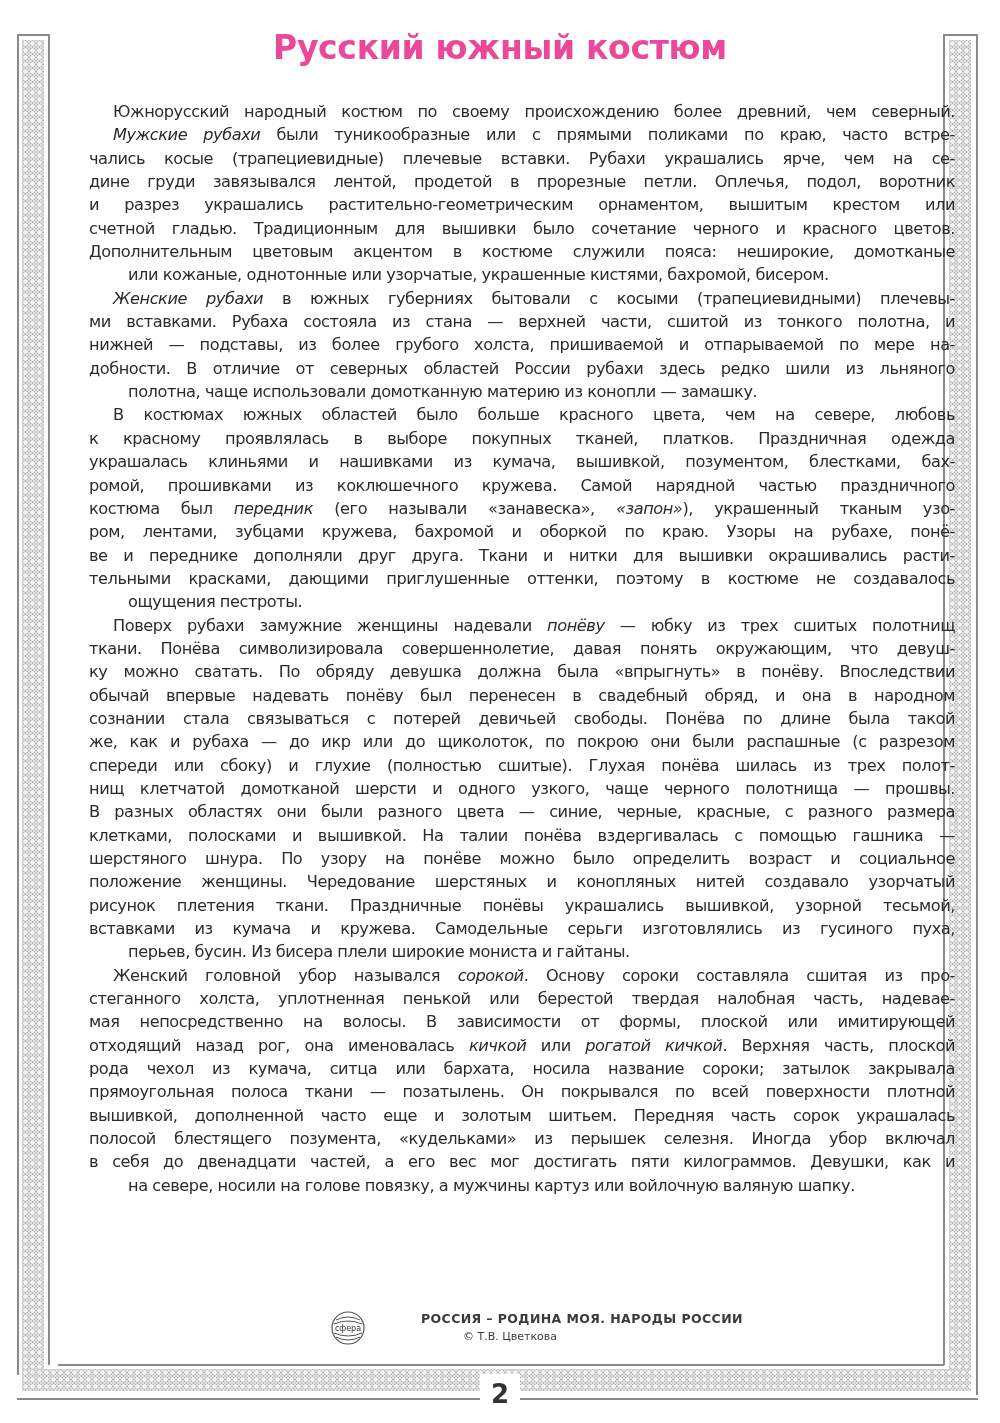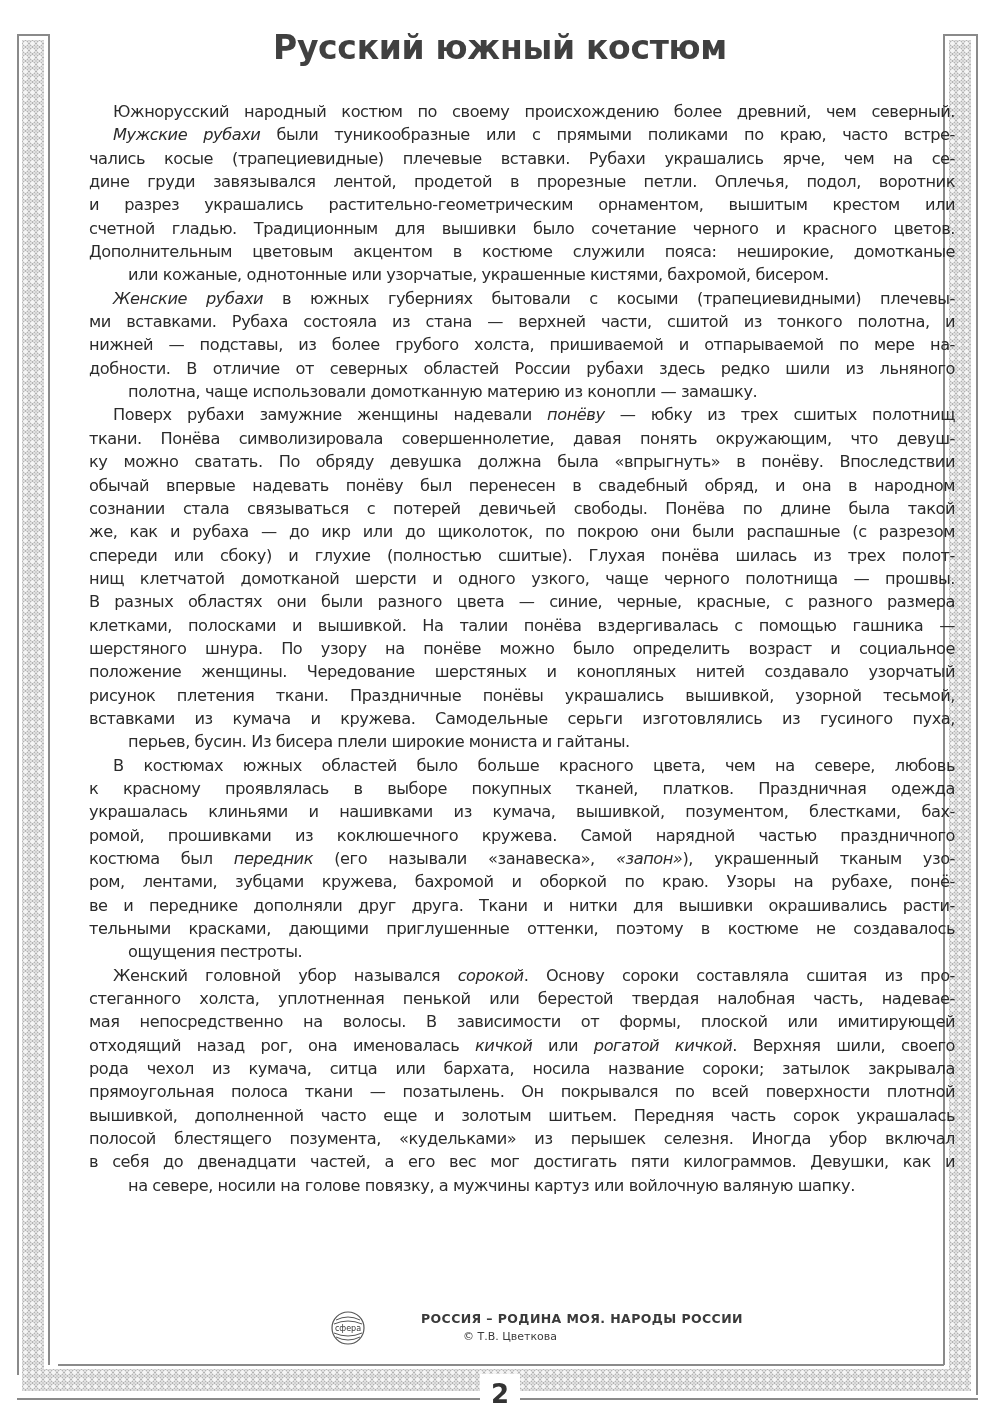--- a/index.html
+++ b/index.html
@@ -14,21 +14,21 @@
             radial-gradient(circle at 50% 50%, transparent 2.2px, #b3b3b3 2.3px, #b3b3b3 3.1px, transparent 3.2px),
             radial-gradient(circle at 50% 50%, #cfcfcf 1.4px, transparent 1.6px);
           background-size: 7px 7px, 7px 7px;
           background-position: 0 0, 3.5px 3.5px; }
   .lace-v { width: 22px; }
   .lace-h { height: 22px; }
 
   
   .title { position: absolute; left: 0; top: 28px; width: 1000px; text-align: center;
            font-family: "DejaVu Sans", sans-serif; font-weight: bold; font-size: 33px;
-           color: #404040; letter-spacing: -0.3px; margin: 0; }
+           color: #ec4899; letter-spacing: -0.3px; margin: 0; }
 
   
   .text { position: absolute; left: 89px; top: 100px; width: 866px; }
   .line { display: block; height: 23.35px; line-height: 23.35px; font-size: 16.2px;
           text-align: justify; text-align-last: justify; white-space: nowrap;
           overflow: visible; letter-spacing: -0.45px; word-spacing: 0px; }
   .line.indent { padding-left: 24px; }
   .line.last { text-align-last: left; margin-left: 39px; }
   .line > span { white-space: pre; }
   .it { font-style: italic; }
@@ -79,52 +79,52 @@
       <div class="line last"><span>или кожаные, однотонные или узорчатые, украшенные кистями, бахромой, бисером.</span></div>
     </div>
     <div>
       <div class="line indent"><span class="it">Женские рубахи</span><span> в южных губерниях бытовали с косыми (трапециевидными) плечевы-</span></div>
       <div class="line"><span>ми вставками. Рубаха состояла из стана — верхней части, сшитой из тонкого полотна, и</span></div>
       <div class="line"><span>нижней — подставы, из более грубого холста, пришиваемой и отпарываемой по мере на-</span></div>
       <div class="line"><span>добности. В отличие от северных областей России рубахи здесь редко шили из льняного</span></div>
       <div class="line last"><span>полотна, чаще использовали домотканную материю из конопли — замашку.</span></div>
     </div>
     <div>
+      <div class="line indent"><span>В костюмах южных областей было больше красного цвета, чем на севере, любовь</span></div>
+      <div class="line"><span>к красному проявлялась в выборе покупных тканей, платков. Праздничная одежда</span></div>
+      <div class="line"><span>украшалась клиньями и нашивками из кумача, вышивкой, позументом, блестками, бах-</span></div>
+      <div class="line"><span>ромой, прошивками из коклюшечного кружева. Самой нарядной частью праздничного</span></div>
+      <div class="line"><span>костюма был </span><span class="it">передник</span><span> (его называли «занавеска», </span><span class="it">«запон»</span><span>), украшенный тканым узо-</span></div>
+      <div class="line"><span>ром, лентами, зубцами кружева, бахромой и оборкой по краю. Узоры на рубахе, понё-</span></div>
+      <div class="line"><span>ве и переднике дополняли друг друга. Ткани и нитки для вышивки окрашивались расти-</span></div>
+      <div class="line"><span>тельными красками, дающими приглушенные оттенки, поэтому в костюме не создавалось</span></div>
+      <div class="line last"><span>ощущения пестроты.</span></div>
+    </div>
+    <div>
       <div class="line indent"><span>Поверх рубахи замужние женщины надевали </span><span class="it">понёву</span><span> — юбку из трех сшитых полотнищ</span></div>
       <div class="line"><span>ткани. Понёва символизировала совершеннолетие, давая понять окружающим, что девуш-</span></div>
       <div class="line"><span>ку можно сватать. По обряду девушка должна была «впрыгнуть» в понёву. Впоследствии</span></div>
       <div class="line"><span>обычай впервые надевать понёву был перенесен в свадебный обряд, и она в народном</span></div>
       <div class="line"><span>сознании стала связываться с потерей девичьей свободы. Понёва по длине была такой</span></div>
       <div class="line"><span>же, как и рубаха — до икр или до щиколоток, по покрою они были распашные (с разрезом</span></div>
       <div class="line"><span>спереди или сбоку) и глухие (полностью сшитые). Глухая понёва шилась из трех полот-</span></div>
       <div class="line"><span>нищ клетчатой домотканой шерсти и одного узкого, чаще черного полотнища — прошвы.</span></div>
       <div class="line"><span>В разных областях они были разного цвета — синие, черные, красные, с разного размера</span></div>
       <div class="line"><span>клетками, полосками и вышивкой. На талии понёва вздергивалась с помощью гашника —</span></div>
       <div class="line"><span>шерстяного шнура. По узору на понёве можно было определить возраст и социальное</span></div>
       <div class="line"><span>положение женщины. Чередование шерстяных и конопляных нитей создавало узорчатый</span></div>
       <div class="line"><span>рисунок плетения ткани. Праздничные понёвы украшались вышивкой, узорной тесьмой,</span></div>
       <div class="line"><span>вставками из кумача и кружева. Самодельные серьги изготовлялись из гусиного пуха,</span></div>
       <div class="line last"><span>перьев, бусин. Из бисера плели широкие мониста и гайтаны.</span></div>
     </div>
     <div>
-      <div class="line indent"><span>В костюмах южных областей было больше красного цвета, чем на севере, любовь</span></div>
-      <div class="line"><span>к красному проявлялась в выборе покупных тканей, платков. Праздничная одежда</span></div>
-      <div class="line"><span>украшалась клиньями и нашивками из кумача, вышивкой, позументом, блестками, бах-</span></div>
-      <div class="line"><span>ромой, прошивками из коклюшечного кружева. Самой нарядной частью праздничного</span></div>
-      <div class="line"><span>костюма был </span><span class="it">передник</span><span> (его называли «занавеска», </span><span class="it">«запон»</span><span>), украшенный тканым узо-</span></div>
-      <div class="line"><span>ром, лентами, зубцами кружева, бахромой и оборкой по краю. Узоры на рубахе, понё-</span></div>
-      <div class="line"><span>ве и переднике дополняли друг друга. Ткани и нитки для вышивки окрашивались расти-</span></div>
-      <div class="line"><span>тельными красками, дающими приглушенные оттенки, поэтому в костюме не создавалось</span></div>
-      <div class="line last"><span>ощущения пестроты.</span></div>
-    </div>
-    <div>
       <div class="line indent"><span>Женский головной убор назывался </span><span class="it">сорокой</span><span>. Основу сороки составляла сшитая из про-</span></div>
       <div class="line"><span>стеганного холста, уплотненная пенькой или берестой твердая налобная часть, надевае-</span></div>
       <div class="line"><span>мая непосредственно на волосы. В зависимости от формы, плоской или имитирующей</span></div>
-      <div class="line"><span>отходящий назад рог, она именовалась </span><span class="it">кичкой</span><span> или </span><span class="it">рогатой кичкой</span><span>. Верхняя шили, своего</span></div>
+      <div class="line"><span>отходящий назад рог, она именовалась </span><span class="it">кичкой</span><span> или </span><span class="it">рогатой кичкой</span><span>. Верхняя часть, плоской</span></div>
       <div class="line"><span>рода чехол из кумача, ситца или бархата, носила название сороки; затылок закрывала</span></div>
       <div class="line"><span>прямоугольная полоса ткани — позатылень. Он покрывался по всей поверхности плотной</span></div>
       <div class="line"><span>вышивкой, дополненной часто еще и золотым шитьем. Передняя часть сорок украшалась</span></div>
       <div class="line"><span>полосой блестящего позумента, «кудельками» из перышек селезня. Иногда убор включал</span></div>
       <div class="line"><span>в себя до двенадцати частей, а его вес мог достигать пяти килограммов. Девушки, как и</span></div>
       <div class="line last"><span>на севере, носили на голове повязку, а мужчины картуз или войлочную валяную шапку.</span></div>
     </div>
   </div>
 
 <div class="footer">

